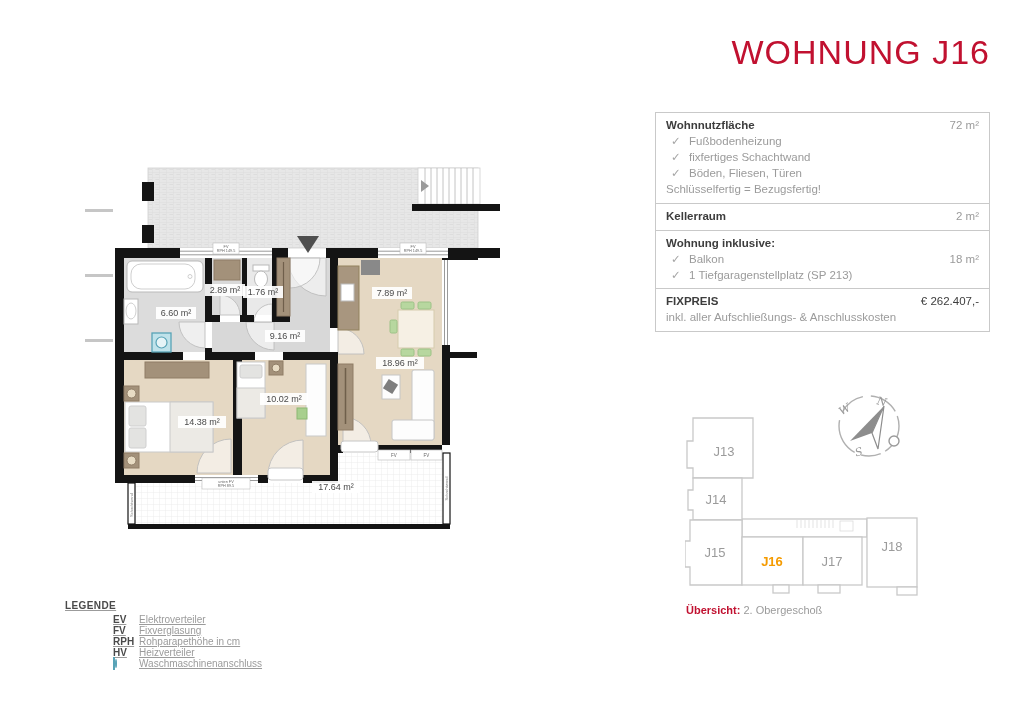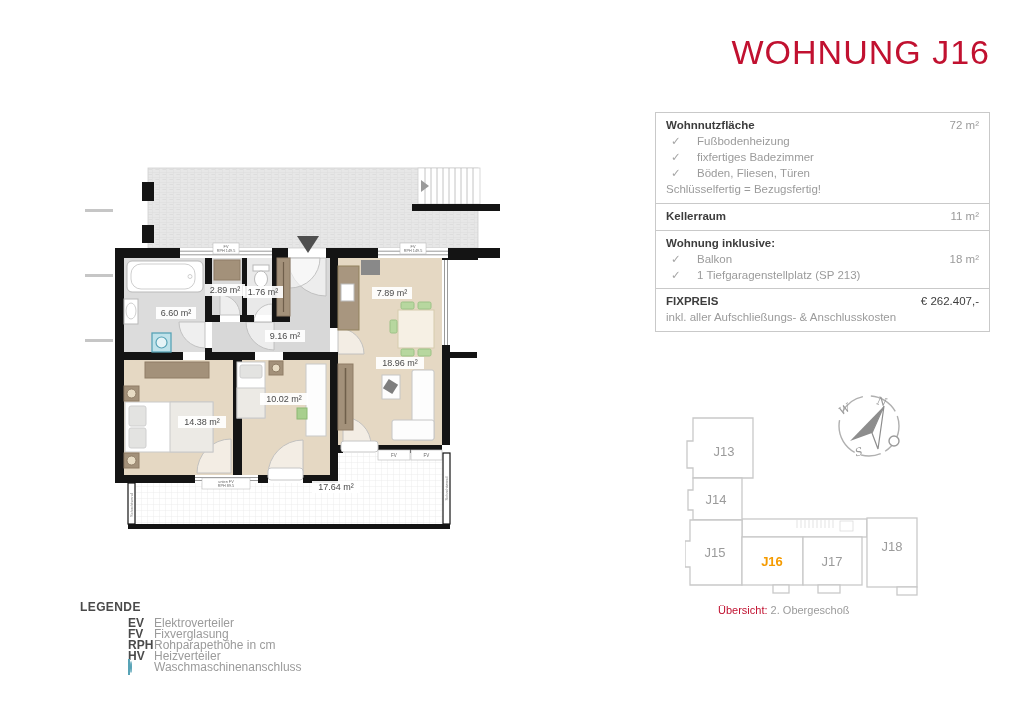--- a/index.html
+++ b/index.html
@@ -7,34 +7,34 @@
   .title{position:absolute;top:33px;right:34px;font-size:34px;letter-spacing:1px;color:#c11130;font-weight:500;}
   
   .info-table{position:absolute;left:655px;top:112px;width:335px;box-sizing:border-box;
     border:1px solid #c9c9c9;font-size:11.5px;line-height:1.3;color:#9b9b9b;background:#fff;}
   .info-row{border-bottom:1px solid #c9c9c9;padding:5px 10px 6px;}
   .info-row:last-child{border-bottom:none;}
   .row-head{display:flex;justify-content:space-between;color:#3d3d3d;font-weight:bold;}
   .row-head .val{color:#9b9b9b;font-weight:normal;}
   .check-line{display:flex;padding-left:5px;margin-top:1px;}
   .check-line .chk{width:10px;color:#a6a6a6;}
-  .check-line .txt{flex:1;margin-left:16px;}
+  .check-line .txt{flex:1;margin-left:8px;}
   .check-line .val{margin-left:0;}
   .plain-note{margin-top:1px;}
   .fix-val{color:#3d3d3d;font-weight:normal;}
   
-  .legend{position:absolute;left:80px;top:600px;font-size:12px;color:#9b9b9b;}
+  .legend{position:absolute;left:65px;top:600px;font-size:10px;color:#9b9b9b;text-decoration:underline;}
   .legend-title{font-weight:bold;color:#4a4a4a;letter-spacing:.4px;margin-bottom:3px;}
   .legend-row{display:flex;align-items:center;height:11px;margin-left:48px;}
   .legend-abbr{width:26px;font-weight:bold;color:#4a4a4a;}
   .washer-cell{width:26px;}
   .washer{width:8px;height:8px;border:1.5px solid #58a3b6;background:#cfeaf0;position:relative;}
   .washer::after{content:"";position:absolute;inset:1px;border:1px solid #58a3b6;border-radius:50%;}
   .overview-caption{position:absolute;left:686px;top:604px;font-size:11px;color:#9b9b9b;}
-  .overview-caption .red{color:#c11130;font-weight:normal;margin-left:32px;}
+  .overview-caption .red{color:#c11130;font-weight:bold;}
   svg text{font-family:"Liberation Sans",sans-serif;}
   .compass-letter{font-family:"DejaVu Serif",serif;font-style:italic;fill:#9a9a9a;}
 </style>
 </head>
 <body>
 
 <div class="page">
 
   <div class="title">WOHNUNG J16</div>
 
@@ -268,32 +268,32 @@
       <div class="row-head">
         <span>Wohnnutzfläche</span>
         <span class="val">72 m²</span>
       </div>
       <div class="check-line">
         <span class="chk">✓</span>
         <span class="txt">Fußbodenheizung</span>
       </div>
       <div class="check-line">
         <span class="chk">✓</span>
-        <span class="txt">fixfertiges Badezimmer</span>
+        <span class="txt">fixfertiges Schachtwand</span>
       </div>
       <div class="check-line">
         <span class="chk">✓</span>
         <span class="txt">Böden, Fliesen, Türen</span>
       </div>
       <div class="plain-note">Schlüsselfertig = Bezugsfertig!</div>
     </div>
     <div class="info-row">
       <div class="row-head">
         <span>Kellerraum</span>
-        <span class="val">11 m²</span>
+        <span class="val">2 m²</span>
       </div>
     </div>
     <div class="info-row">
       <div class="row-head">
         <span>Wohnung inklusive:</span>
       </div>
       <div class="check-line">
         <span class="chk">✓</span>
         <span class="txt">Balkon</span>
         <span class="val">18 m²</span>

